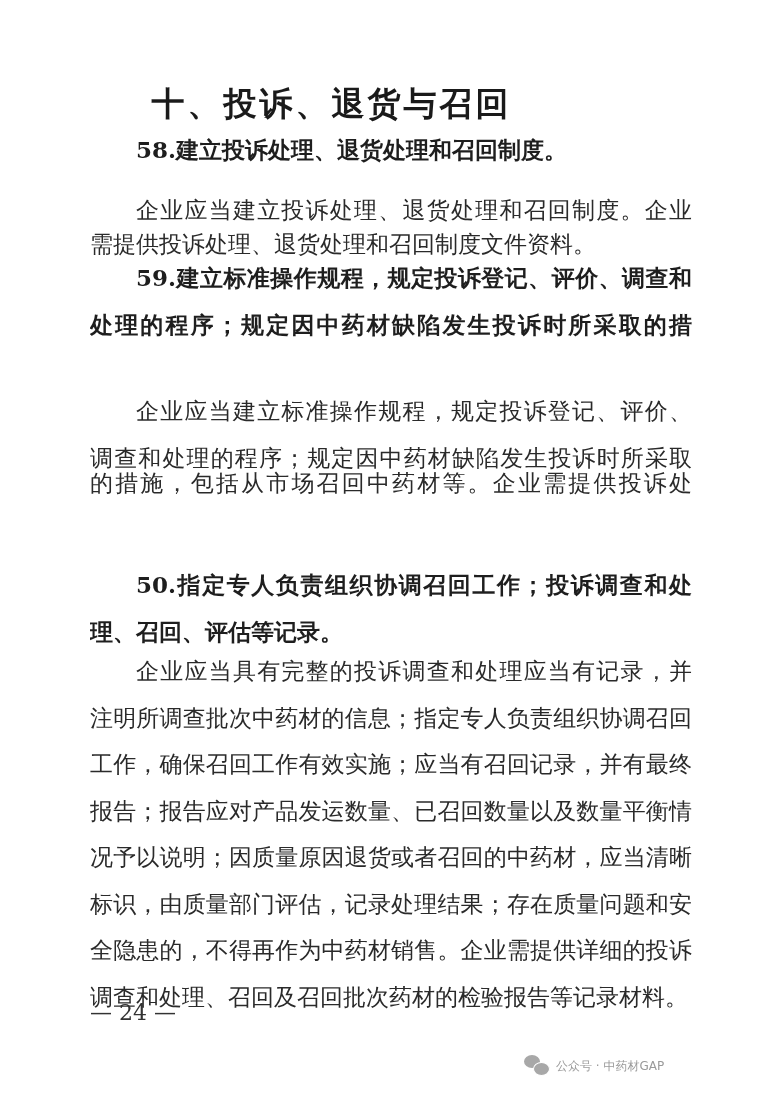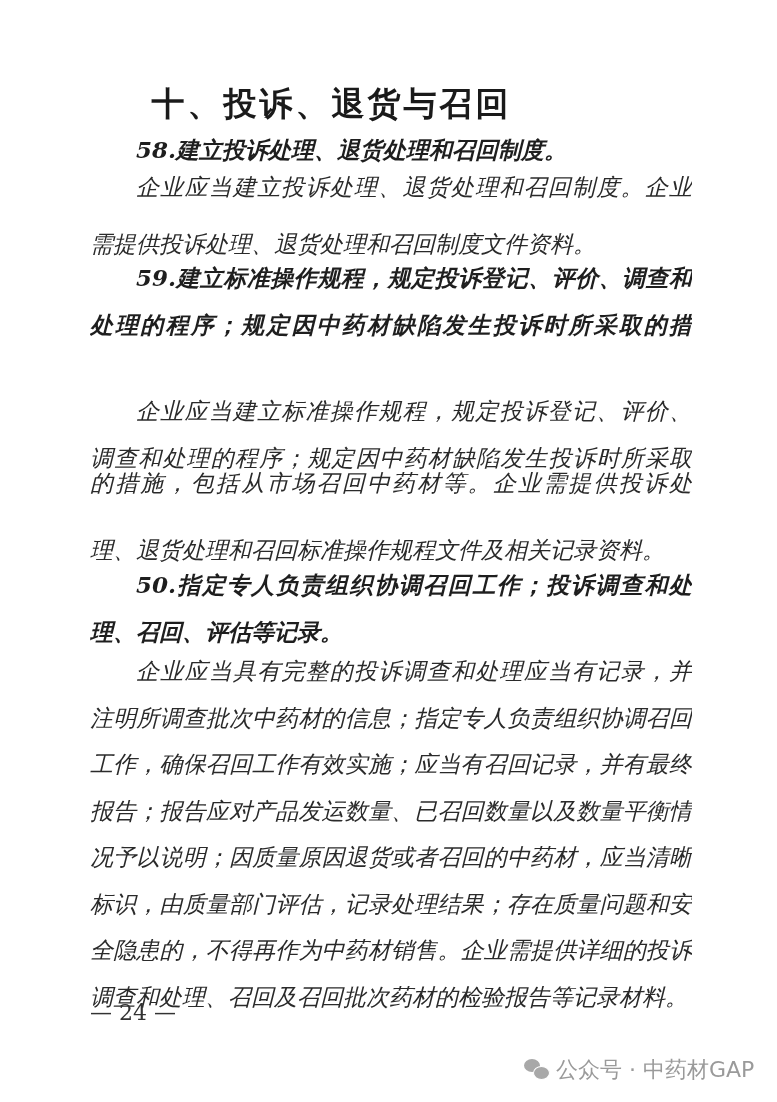--- a/index.html
+++ b/index.html
@@ -3,47 +3,46 @@
 <meta charset="utf-8">
 <style>
   html, body { margin: 0; padding: 0; background: #ffffff; }
   body { width: 777px; height: 1102px; position: relative; overflow: hidden;
          font-family: "DejaVu Serif", "Liberation Serif", serif; color: #222; }
   .page { position: absolute; left: 0; top: 0; width: 777px; height: 1102px; }
   .title { position: absolute; top: 82px; left: 0; width: 663px; text-align: center;
            font-family: "DejaVu Sans", "Liberation Sans", sans-serif; font-weight: bold;
            font-size: 33px; letter-spacing: 3px; color: #1a1a1a; }
   .line { position: absolute; left: 90px; width: 602px; font-size: 23px; line-height: 30px;
-          white-space: nowrap; overflow: hidden; color: #2a2a2a; text-align: justify; text-align-last: justify; font-style: italic; }
+          white-space: nowrap; overflow: hidden; color: #2a2a2a; text-align: justify; text-align-last: justify; }
   .line.last { text-align-last: left; }
   .line.indent { left: 136px; width: 556px; }
   .bold { font-weight: bold; color: #1e1e1e; }
   .pageno { position: absolute; left: 90px; top: 997px; font-size: 22px; color: #333; }
   .watermark { position: absolute; left: 524px; top: 1055px; font-family: "DejaVu Sans", "Liberation Sans", sans-serif;
-               font-size: 22px; color: #9a9a9a; display: flex; align-items: center; gap: 6px; }
+               font-size: 12px; color: #9a9a9a; display: flex; align-items: center; gap: 6px; }
   .wechat-icon { width: 26px; height: 22px; position: relative; }
   .wechat-icon .b1 { position: absolute; left: 0; top: 0; width: 16px; height: 13px; border-radius: 50%; background: #a8a8a8; }
   .wechat-icon .b2 { position: absolute; left: 9px; top: 7px; width: 15px; height: 12px; border-radius: 50%; background: #a8a8a8; border: 1px solid #fff; }
 </style>
 </head>
 <body>
 
 <div class="page">
   <div class="title">十、投诉、退货与召回</div>
 
   <div class="line indent last bold" style="top:135px">58.建立投诉处理、退货处理和召回制度。</div>
-  <div class="line indent" style="top:172px">企业应当建立投诉处理、退货处理和召回制度。企业</div>
+  <div class="line indent" style="top:195px">企业应当建立投诉处理、退货处理和召回制度。企业</div>
   <div class="line last" style="top:229px">需提供投诉处理、退货处理和召回制度文件资料。</div>
 
   <div class="line indent bold" style="top:263px">59.建立标准操作规程，规定投诉登记、评价、调查和</div>
   <div class="line bold" style="top:310px">处理的程序；规定因中药材缺陷发生投诉时所采取的措</div>
   <div class="line indent" style="top:396px">企业应当建立标准操作规程，规定投诉登记、评价、</div>
   <div class="line" style="top:443px">调查和处理的程序；规定因中药材缺陷发生投诉时所采取</div>
   <div class="line" style="top:468px">的措施，包括从市场召回中药材等。企业需提供投诉处</div>
-  <div class="line last" style="top:535px">理、退货处理和召回标准操作规程文件及相关记录资料。</div>
 
   <div class="line indent bold" style="top:570px">50.指定专人负责组织协调召回工作；投诉调查和处</div>
   <div class="line last bold" style="top:617px">理、召回、评估等记录。</div>
   <div class="line indent" style="top:656px">企业应当具有完整的投诉调查和处理应当有记录，并</div>
   <div class="line" style="top:703px">注明所调查批次中药材的信息；指定专人负责组织协调召回</div>
   <div class="line" style="top:749px">工作，确保召回工作有效实施；应当有召回记录，并有最终</div>
   <div class="line" style="top:842px">况予以说明；因质量原因退货或者召回的中药材，应当清晰</div>
   <div class="line" style="top:796px">报告；报告应对产品发运数量、已召回数量以及数量平衡情</div>
   <div class="line" style="top:889px">标识，由质量部门评估，记录处理结果；存在质量问题和安</div>
   <div class="line" style="top:935px">全隐患的，不得再作为中药材销售。企业需提供详细的投诉</div>

